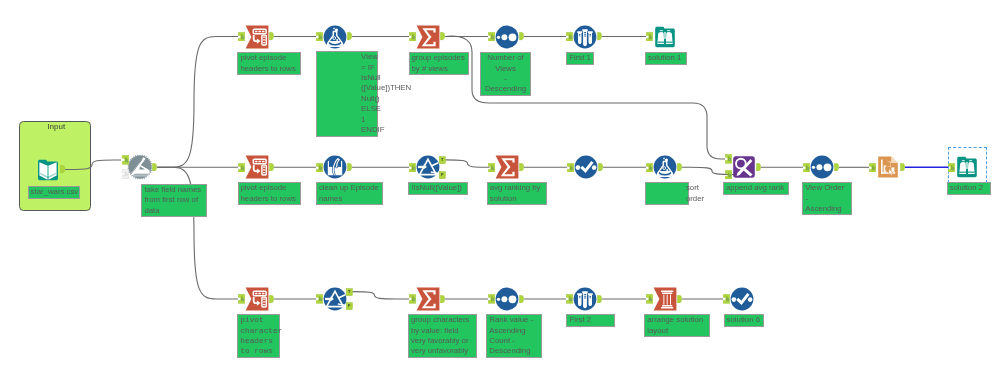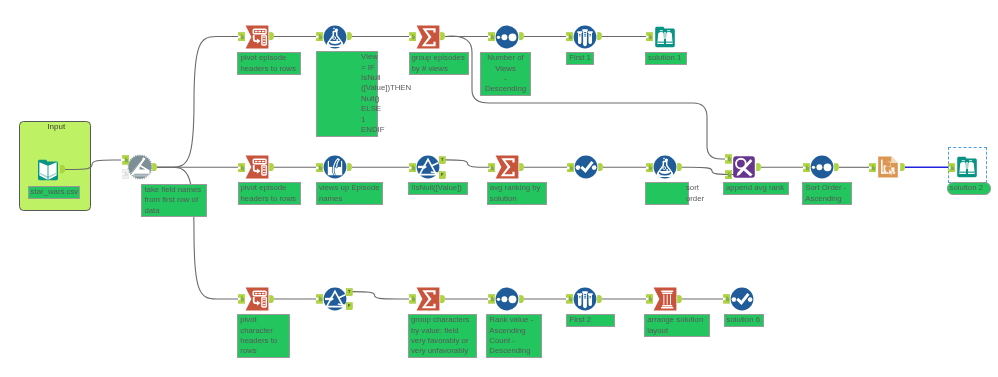--- a/index.html
+++ b/index.html
@@ -180,21 +180,21 @@
 <circle cx="12" cy="12" r="11.4" fill="#1F5C99"></circle>
 <path d="M5.4,6.4 L5.4,19.6 L18.6,19.6 L18.6,6.4" fill="none" stroke="#fff" stroke-width="1.2" stroke-linecap="round"></path>
 <rect x="5.9" y="11.9" width="12.2" height="7.2" fill="#fff"></rect>
 <path d="M11.4,19.8 C9.9,16.6 10.2,11.4 11.9,7.9 C12.8,5.9 13.9,4.6 14.9,3.8" fill="none" stroke="#1F5C99" stroke-width="2.4" stroke-linecap="round"></path>
 <path d="M11.4,19.8 C9.9,16.6 10.2,11.4 11.9,7.9 C12.8,5.9 13.9,4.6 14.9,3.8" fill="none" stroke="#fff" stroke-width="1.1" stroke-linecap="round"></path>
 <path d="M13.6,12.0 C13.6,9.6 14.4,6.8 16.1,4.7" fill="none" stroke="#1F5C99" stroke-width="2.4" stroke-linecap="round"></path>
 <path d="M13.6,12.0 C13.6,9.6 14.4,6.8 16.1,4.7" fill="none" stroke="#fff" stroke-width="1.1" stroke-linecap="round"></path>
 <path d="M14.9,3.8 C15.4,4.1 15.8,4.4 16.1,4.7" fill="none" stroke="#fff" stroke-width="1.1" stroke-linecap="round"></path>
 </svg>
 </div>
-<div class="lbl" style="left:315.9px;top:182px;width:67.2px;">views up Episode
+<div class="lbl" style="left:315.9px;top:182px;width:67.2px;">clean up Episode
 names</div>
 <div class="tool" style="left:428px;top:167.3px;">
 <svg class="ic" viewBox="0 0 24 24">
 <circle cx="12" cy="12" r="11.4" fill="#1F5C99"></circle>
 <path d="M12.0,4.3 L20.4,19.6 L3.6,19.6 Z" fill="none" stroke="#fff" stroke-width="1.65" stroke-linejoin="miter"></path>
 <path d="M2.0,10.8 L8.3,10.8 L8.3,13.1 L2.0,13.1 Z" fill="#fff"></path>
 <path d="M7.6,9.6 L11.0,11.95 L7.6,14.3 Z" fill="#fff"></path>
 <path d="M15.0,10.2 L22.0,6.9 L22.7,8.4 L15.7,11.7 Z" fill="#fff"></path>
 <path d="M15.0,16.2 L22.2,17.4 L21.9,18.9 L14.7,17.7 Z" fill="#fff"></path>
 </svg>
@@ -241,21 +241,21 @@
 </div>
 <div class="lbl" style="left:723px;top:182px;width:66.4px;">append avg rank</div>
 <div class="tool" style="left:822px;top:167.3px;">
 <svg class="ic" viewBox="0 0 24 24">
 <circle cx="12" cy="12" r="11.4" fill="#1F5C99"></circle>
 <circle cx="3.5" cy="12.3" r="1.65" fill="#fff"></circle>
 <circle cx="9.4" cy="12.3" r="2.95" fill="#fff"></circle>
 <circle cx="17.5" cy="12.3" r="3.9" fill="#fff"></circle>
 </svg>
 </div>
-<div class="lbl" style="left:802.3px;top:182px;width:49.6px;">Sort Order -
+<div class="lbl" style="left:802.3px;top:182px;width:49.6px;">View Order -
 Ascending</div>
 <div class="tool" style="left:888px;top:167.3px;">
 <svg class="ic" viewBox="0 0 24 24">
 <path d="M2.2,1.4 L15.2,1.4 L21.8,8.1 L21.8,22.6 L2.2,22.6 Z" fill="#DB9751"></path>
 <rect x="5.0" y="4.6" width="1.6" height="14.0" fill="#fff" opacity="0.95"></rect>
 <rect x="5.0" y="17.2" width="14.2" height="1.6" fill="#fff" opacity="0.95"></rect>
 <rect x="7.6" y="10.4" width="3.0" height="6.8" fill="#fff" opacity="0.88"></rect>
 <rect x="11.4" y="6.6" width="3.2" height="10.6" fill="#fff" opacity="0.95"></rect>
 <rect x="15.4" y="12.4" width="3.0" height="4.8" fill="#fff" opacity="0.95"></rect>
 <circle cx="12.2" cy="9.2" r="2.4" fill="#DB9751"></circle>
@@ -271,37 +271,37 @@
 <path d="M6.9,5.2 L9.8,5.2 L9.8,7.4 L10.6,8.0 L11.0,14.0 L11.0,19.0 L4.3,19.0 L5.2,8.6 L6.1,7.4 L6.9,7.4 Z" fill="#fff"></path>
 <path d="M17.1,5.2 L14.2,5.2 L14.2,7.4 L13.4,8.0 L13.0,14.0 L13.0,19.0 L19.7,19.0 L18.8,8.6 L17.9,7.4 L17.1,7.4 Z" fill="#fff"></path>
 <rect x="11.35" y="7.0" width="1.3" height="7.0" rx="0.25" fill="#fff"></rect>
 <rect x="11.0" y="14.2" width="2.0" height="4.8" fill="#089484"></rect>
 <rect x="4.4" y="16.6" width="6.6" height="1.1" fill="#089484"></rect>
 <rect x="13.0" y="16.6" width="6.6" height="1.1" fill="#089484"></rect>
 <rect x="7.0" y="6.1" width="2.8" height="1.0" fill="#089484"></rect>
 <rect x="14.2" y="6.1" width="2.8" height="1.0" fill="#089484"></rect>
 </svg>
 </div>
-<div class="lbl" style="left:946.6px;top:182px;width:44.7px;border-radius:6px;">solution 2</div>
+<div class="lbl" style="left:946.6px;top:182px;width:44.7px;">solution 2</div>
 <div class="tool" style="left:257px;top:299px;">
 <svg class="ic" viewBox="0 0 24 24">
 <path d="M0.6,0.6 L23.4,0.6 L23.4,23.4 L0.6,23.4 L6.4,12.0 Z" fill="#C9543C"></path>
 <rect x="8.3" y="4.3" width="12.8" height="4.5" rx="1.0" fill="none" stroke="#fff" stroke-width="1.5"></rect>
 <rect x="9.9" y="5.8" width="2.6" height="1.5" rx="0.4" fill="#fff"></rect>
 <rect x="13.4" y="5.8" width="2.6" height="1.5" rx="0.4" fill="#fff"></rect>
 <rect x="16.9" y="5.8" width="2.6" height="1.5" rx="0.4" fill="#fff"></rect>
 <path d="M8.7,10.1 L8.7,13.9 C8.7,15.3 9.4,16.1 10.8,16.1 L12.2,16.1" fill="none" stroke="#fff" stroke-width="1.8"></path>
 <path d="M11.9,13.4 L15.5,16.1 L11.9,18.8 Z" fill="#fff"></path>
 <rect x="16.9" y="10.1" width="4.4" height="9.8" rx="0.9" fill="none" stroke="#fff" stroke-width="1.45"></rect>
 <rect x="18.0" y="11.4" width="2.3" height="1.35" rx="0.3" fill="#fff"></rect>
 <rect x="18.0" y="14.2" width="2.3" height="1.35" rx="0.3" fill="#fff"></rect>
 <rect x="18.0" y="17.0" width="2.3" height="1.35" rx="0.3" fill="#fff"></rect>
 </svg>
 </div>
-<div class="lbl" style="left:237.3px;top:314px;width:53px;">pivot character
+<div class="lbl" style="left:237.3px;top:314px;width:43px;font-family:Liberation Mono, monospace;">pivot character
 headers to rows</div>
 <div class="tool" style="left:335px;top:299px;">
 <svg class="ic" viewBox="0 0 24 24">
 <circle cx="12" cy="12" r="11.4" fill="#1F5C99"></circle>
 <path d="M12.0,4.3 L20.4,19.6 L3.6,19.6 Z" fill="none" stroke="#fff" stroke-width="1.65" stroke-linejoin="miter"></path>
 <path d="M2.0,10.8 L8.3,10.8 L8.3,13.1 L2.0,13.1 Z" fill="#fff"></path>
 <path d="M7.6,9.6 L11.0,11.95 L7.6,14.3 Z" fill="#fff"></path>
 <path d="M15.0,10.2 L22.0,6.9 L22.7,8.4 L15.7,11.7 Z" fill="#fff"></path>
 <path d="M15.0,16.2 L22.2,17.4 L21.9,18.9 L14.7,17.7 Z" fill="#fff"></path>
 </svg>

